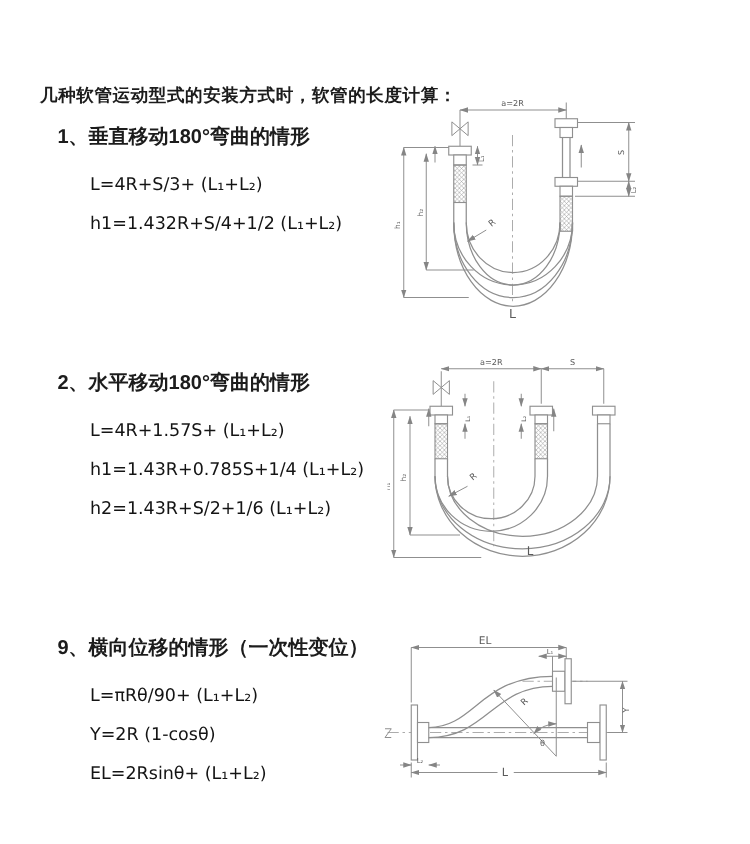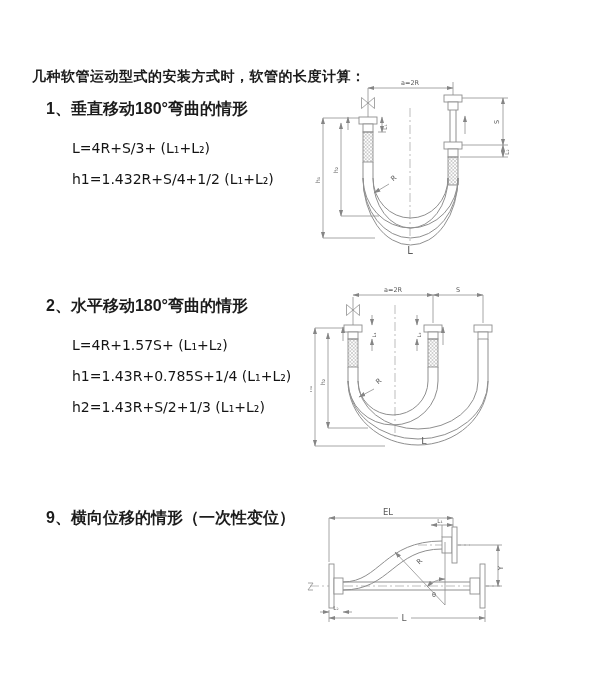--- a/index.html
+++ b/index.html
@@ -36,26 +36,31 @@
     <div class="formula">L=4R+S/3+ (L₁+L₂)</div>
     <div class="formula">h1=1.432R+S/4+1/2 (L₁+L₂)</div>
   </div>
 </div>
 
 <div class="section sec2">
   <div class="heading">2、水平移动180°弯曲的情形</div>
   <div class="formulas">
     <div class="formula">L=4R+1.57S+ (L₁+L₂)</div>
     <div class="formula">h1=1.43R+0.785S+1/4 (L₁+L₂)</div>
-    <div class="formula">h2=1.43R+S/2+1/3 (L₁+L₂)</div>
+    <div class="formula">h2=1.43R+S/2+1/6 (L₁+L₂)</div>
   </div>
 </div>
 
 <div class="section sec3">
   <div class="heading">9、横向位移的情形（一次性变位）</div>
+  <div class="formulas">
+    <div class="formula">L=πRθ/90+ (L₁+L₂)</div>
+    <div class="formula">Y=2R (1-cosθ)</div>
+    <div class="formula">EL=2Rsinθ+ (L₁+L₂)</div>
+  </div>
 </div>
 
 <svg class="diag" style="left:315px;top:70px" width="285" height="195" viewBox="0 0 285 195">
   <defs>
     <marker id="ar1" markerWidth="9" markerHeight="8" refX="8" refY="4" orient="auto-start-reverse">
       <path d="M0,1.3 L8.5,4 L0,6.7 Z" fill="#858585"></path>
     </marker>
     <pattern id="br1" width="3.5" height="3.5" patternUnits="userSpaceOnUse">
       <path d="M0,0 L3.5,3.5 M3.5,0 L0,3.5" stroke="#9a9a9a" stroke-width=".45"></path>
     </pattern>

